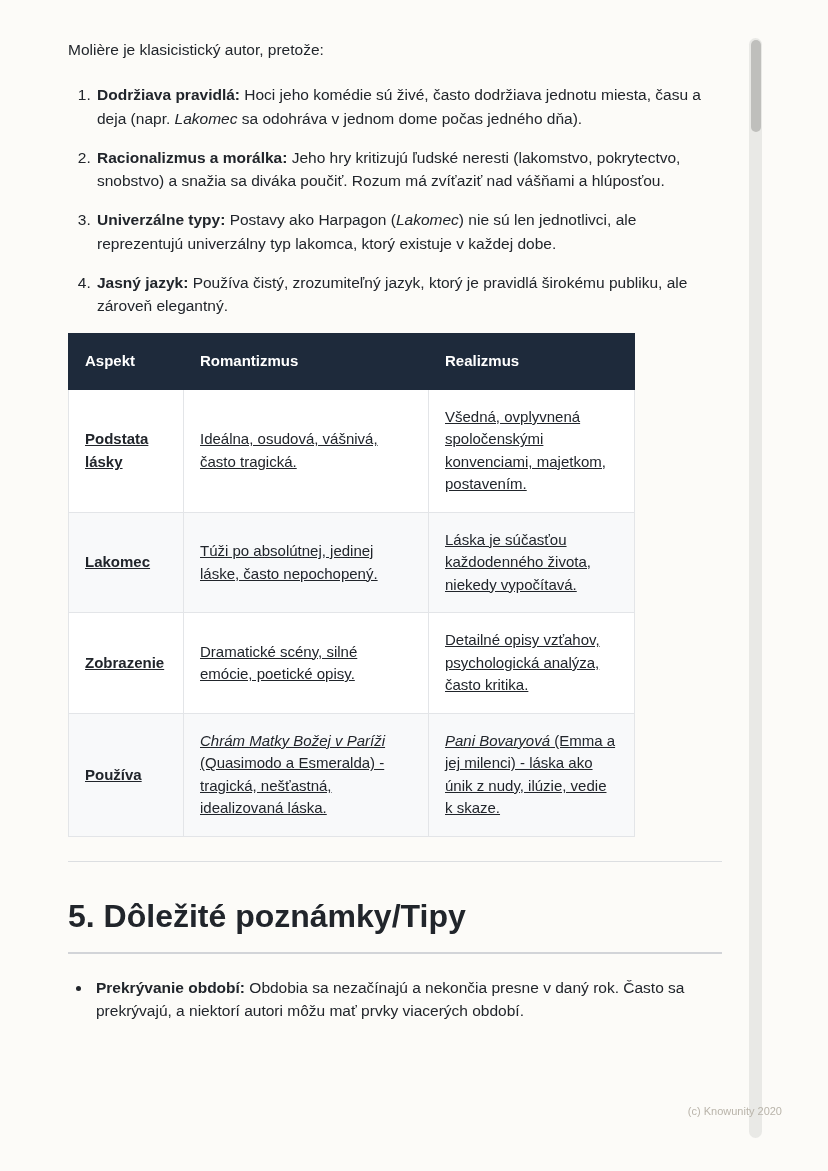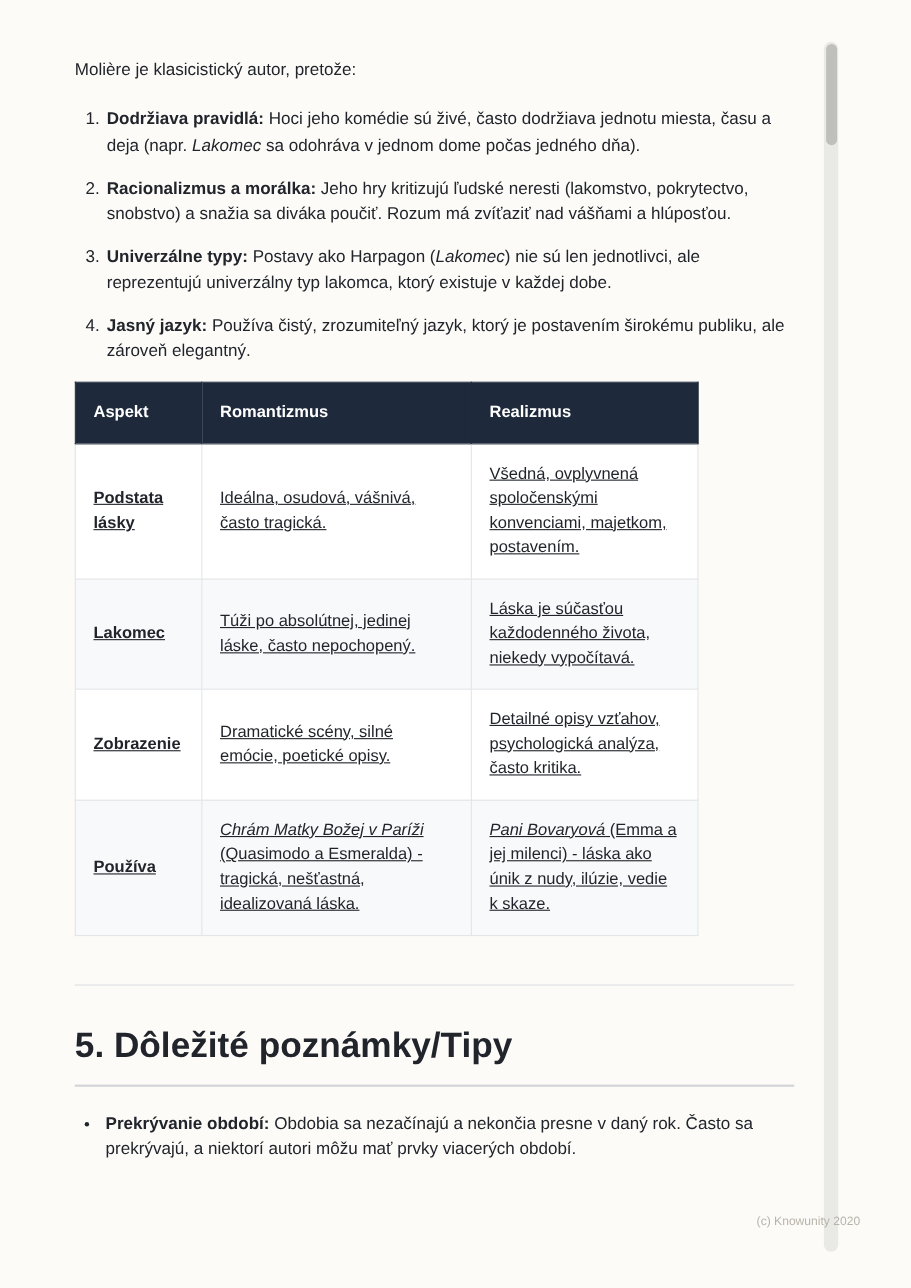--- a/index.html
+++ b/index.html
@@ -19,35 +19,35 @@
   html,body{margin:0;padding:0;}
   body{
     width:828px;height:1171px;position:relative;overflow:hidden;
     background:var(--page-bg);
     color:var(--text);
     font-family:"Liberation Sans","DejaVu Sans",sans-serif;
     font-size:15.5px;line-height:1.5;
     -webkit-font-smoothing:antialiased;
   }
   .content{
-    position:absolute;top:52px;left:68px;width:654px;
+    position:absolute;top:38px;left:68px;width:654px;
   }
   .b{font-weight:bold;}
   .i{font-style:italic;}
   p.intro{margin:0 0 22px 0;}
   ol.numbered{margin:16px 0 10px 0;padding-left:27px;}
   ol.numbered li{margin:0 0 16px 0;padding-left:2px;}
   ul.bullets{margin:0;padding-left:24px;}
   ul.bullets li{margin:0 0 14px 0;padding-left:4px;}
   h3.table-heading{
     font-size:16px;font-weight:bold;margin:26px 0 24px 0;line-height:1.4;
   }
   table.compare{
     border-collapse:collapse;table-layout:fixed;width:566px;
-    margin:0 0 44px 0;
+    margin:0 0 24px 0;
     font-size:15px;
   }
   table.compare col.c1{width:115px;}
   table.compare col.c2{width:245px;}
   table.compare col.c3{width:206px;}
   table.compare thead th{
     background:var(--table-header-bg);color:var(--table-header-text);
     text-align:left;font-weight:bold;padding:16px 16px;
     border:1px solid var(--table-header-bg);
   }
@@ -84,21 +84,21 @@
 <body>
 
 <div class="content">
 
   <p class="intro"><span>Molière je klasicistický autor, pretože:</span></p>
 
   <ol class="numbered">
       <li><span class="b">Dodržiava pravidlá:</span><span> Hoci jeho komédie sú živé, často dodržiava jednotu miesta, času a deja (napr. </span><span class="i">Lakomec</span><span> sa odohráva v jednom dome počas jedného dňa).</span></li>
       <li><span class="b">Racionalizmus a morálka:</span><span> Jeho hry kritizujú ľudské neresti (lakomstvo, pokrytectvo, snobstvo) a snažia sa diváka poučiť. Rozum má zvíťaziť nad vášňami a hlúposťou.</span></li>
       <li><span class="b">Univerzálne typy:</span><span> Postavy ako Harpagon (</span><span class="i">Lakomec</span><span>) nie sú len jednotlivci, ale reprezentujú univerzálny typ lakomca, ktorý existuje v každej dobe.</span></li>
-      <li><span class="b">Jasný jazyk:</span><span> Používa čistý, zrozumiteľný jazyk, ktorý je postavením širokému publiku, ale zároveň elegantný.</span></li>
+      <li><span class="b">Jasný jazyk:</span><span> Používa čistý, zrozumiteľný jazyk, ktorý je pravidlá širokému publiku, ale zároveň elegantný.</span></li>
     </ol>
 
 
   <table class="compare">
     <colgroup>
       <col class="c1">
         <col class="c2">
         <col class="c3">
     </colgroup>
     <thead>

